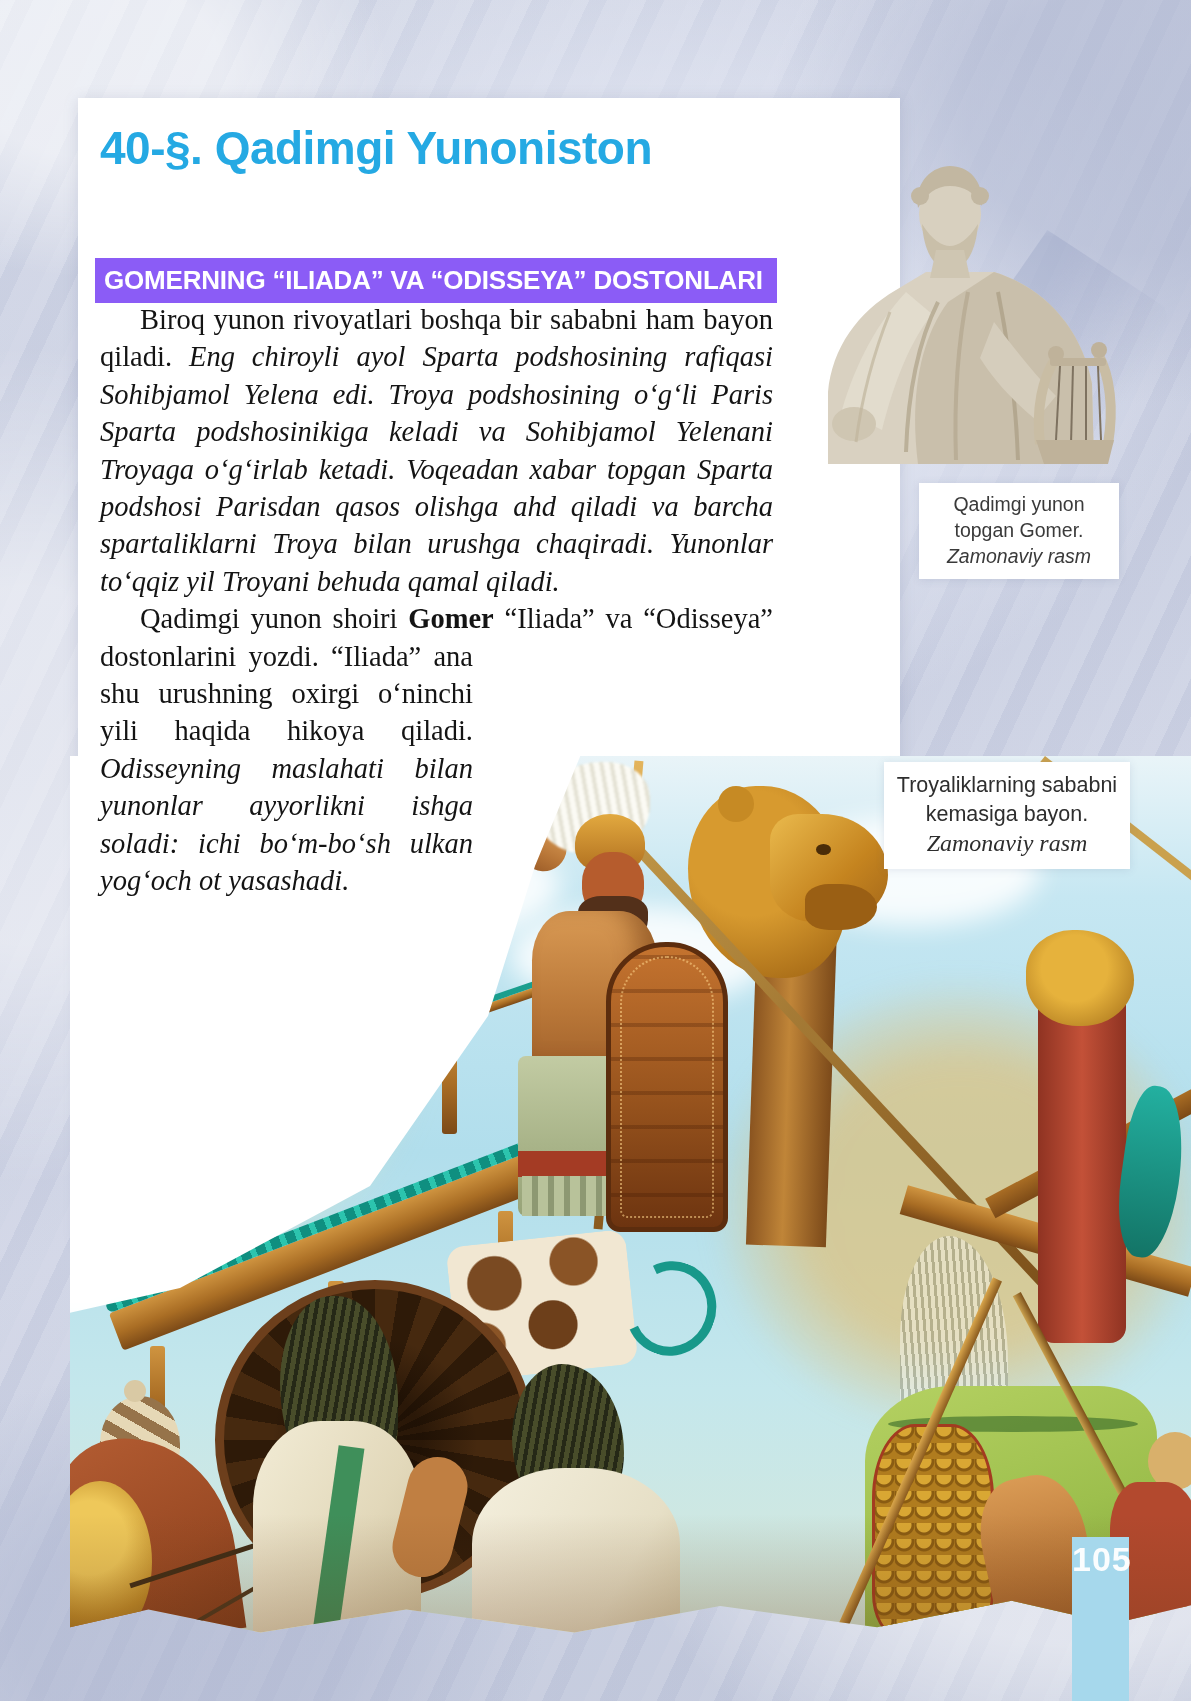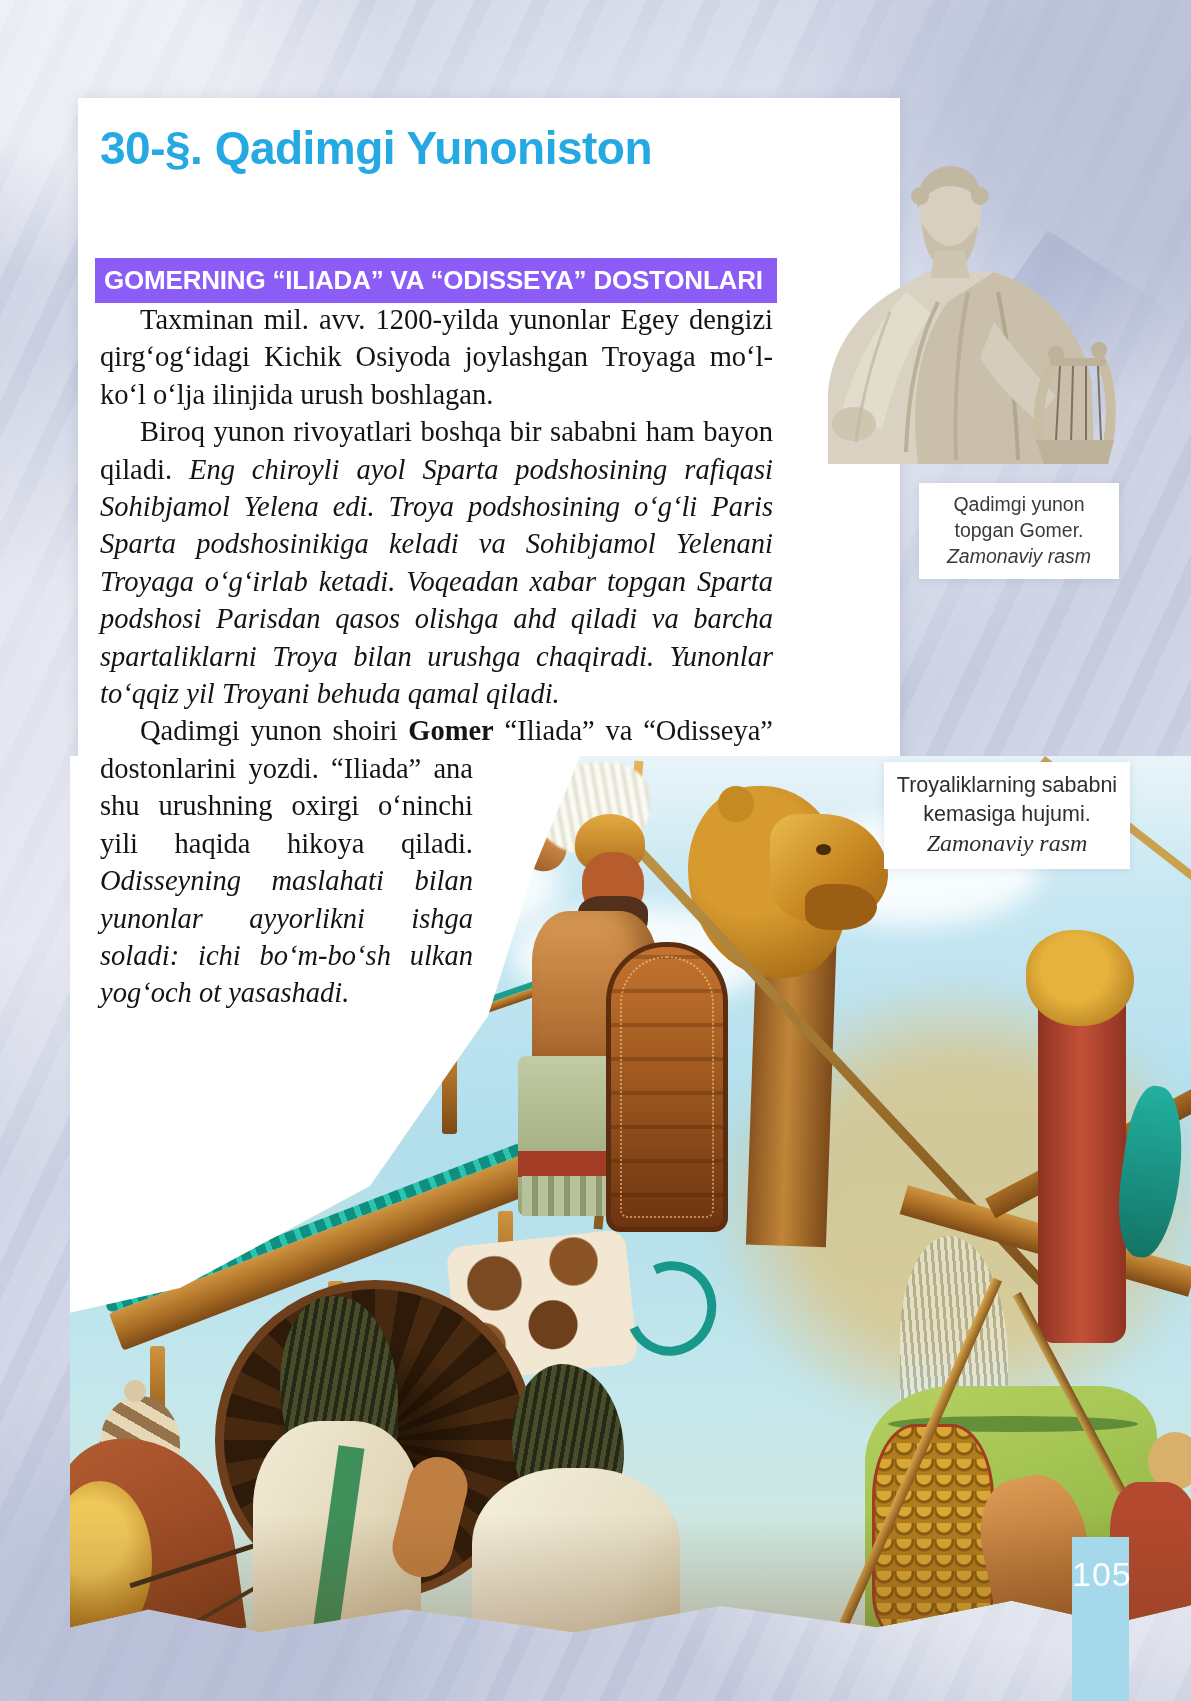--- a/index.html
+++ b/index.html
@@ -212,21 +212,21 @@
     background:linear-gradient(180deg,rgba(100,55,20,0) 0%,rgba(100,55,20,.28) 100%);}
   .white-wedge{left:-50px;top:-60px;width:600px;height:645px;background:#fff;filter:blur(18px);
     clip-path:polygon(0 0,585px 0,515px 170px,468px 320px,350px 490px,160px 592px,0 628px);}
 
   
   .page-strip{
     position:absolute;left:1072px;top:1537px;width:57px;height:164px;background:#a6d8ec;z-index:8;
     text-align:center;
   }
   .page-strip span{
-    display:block;margin-top:18px;color:rgba(255,255,255,.95);font-size:34px;font-weight:400;letter-spacing:1px;
+    display:block;margin-top:3px;color:rgba(255,255,255,.95);font-size:34px;font-weight:700;letter-spacing:1px;
   }
 </style>
 </head>
 <body>
 
 <div class="page-bg" data-name="page-background"></div>
 <div class="bg-ghost" data-name="background-ghost-pattern"></div>
 <div class="content-panel" data-name="content-panel"></div>
 
 <div class="scene" data-name="battle-illustration">
@@ -300,28 +300,27 @@
   <div class="staff-a" data-name="spear"></div>
   <div class="staff-b" data-name="spear"></div>
   <div class="hat-tan" data-name="tan-helmet"></div>
   <div class="red-robe" data-name="red-robed-figure"></div>
 
   <div class="ground-wash" data-name="foreground-wash"></div>
   <div class="white-wedge" data-name="illustration-fade-edge"></div>
 </div>
 
 <h1 class="section-title" data-name="section-title">
-  <span data-name="section-title-line1">30-§. Qadimgi Yunoniston</span>
+  <span data-name="section-title-line1">40-§. Qadimgi Yunoniston</span>
 </h1>
 <div class="section-banner" data-name="section-banner">
   <span data-name="banner-title">GOMERNING “ILIADA” VA “ODISSEYA” DOSTONLARI</span>
 </div>
 
 <div class="article-text" data-name="article-text">
-  <p data-name="paragraph-1"><span data-name="paragraph-1-text">Taxminan mil. avv. 1200-yilda yunonlar Egey dengizi qirg‘og‘idagi Kichik Osiyoda joylashgan Troyaga mo‘l-ko‘l o‘lja ilinjida urush boshlagan.</span></p>
   <p data-name="paragraph-2"><span data-name="paragraph-2-text">Biroq yunon rivoyatlari boshqa bir sababni ham bayon qiladi. </span><em data-name="paragraph-2-italic-text">Eng chiroyli ayol Sparta podshosining rafiqasi Sohibjamol Yelena edi. Troya podshosining o‘g‘li Paris Sparta podshosinikiga keladi va Sohibjamol Yelenani Troyaga o‘g‘irlab ketadi. Voqeadan xabar topgan Sparta podshosi Parisdan qasos olishga ahd qiladi va barcha spartaliklarni Troya bilan urushga chaqiradi. Yunonlar to‘qqiz yil Troyani behuda qamal qiladi.</em></p>
   <p data-name="paragraph-3"><span class="wrap-spacer" data-name="illustration-wrap-spacer"></span><span data-name="paragraph-3-text">Qadimgi yunon shoiri </span><b data-name="paragraph-3-bold-name">Gomer</b><span data-name="paragraph-3-text"> “Iliada” va “Odisseya” dostonlarini yozdi. “Iliada” ana shu urushning oxirgi o‘ninchi yili haqida hikoya qiladi. </span><em data-name="paragraph-3-italic-text">Odisseyning maslahati bilan yunonlar ayyorlikni ishga soladi: ichi bo‘m-bo‘sh ulkan yog‘och ot yasashadi.</em></p>
 </div>
 
 <svg class="statue" data-name="homer-statue-image" viewBox="0 0 332 312" xmlns="http://www.w3.org/2000/svg">
   <path data-name="statue-robe" d="M30,312 L30,240 C34,196 60,160 98,138 L128,120 L196,120 C248,136 284,178 294,232 L296,312 Z" fill="#d9d1c1"></path>
   <path data-name="statue-robe-shadow" d="M120,312 C112,250 120,190 150,150 L196,120 C248,136 284,178 294,232 L296,312 Z" fill="#c9bfab"></path>
   <path data-name="statue-left-arm" d="M108,140 C80,170 58,210 44,258 L84,278 C96,230 112,190 134,162 Z" fill="#e2dccd"></path>
   <ellipse data-name="statue-hand" cx="56" cy="272" rx="22" ry="17" fill="#cfc6b2"></ellipse>
   <path data-name="statue-fold" d="M140,150 C120,190 110,240 108,300" stroke="#b3a78f" stroke-width="4" fill="none" opacity=".8"></path>
@@ -349,19 +348,19 @@
   </g>
 </svg>
 
 <div class="caption-box statue-caption" data-name="statue-caption">
   <span data-name="statue-caption-line1">Qadimgi yunon</span>
   <span data-name="statue-caption-line2">topgan Gomer.</span>
   <span class="cap-italic-sans" data-name="statue-caption-line3">Zamonaviy rasm</span>
 </div>
 <div class="caption-box battle-caption" data-name="battle-caption">
   <span data-name="battle-caption-line1">Troyaliklarning sababni</span>
-  <span data-name="battle-caption-line2">kemasiga hujumi.</span>
+  <span data-name="battle-caption-line2">kemasiga bayon.</span>
   <span class="cap-italic-serif" data-name="battle-caption-line3">Zamonaviy rasm</span>
 </div>
 
 <div class="page-strip" data-name="page-number-strip">
   <span data-name="page-number">105</span>
 </div>
 
 </body></html>

